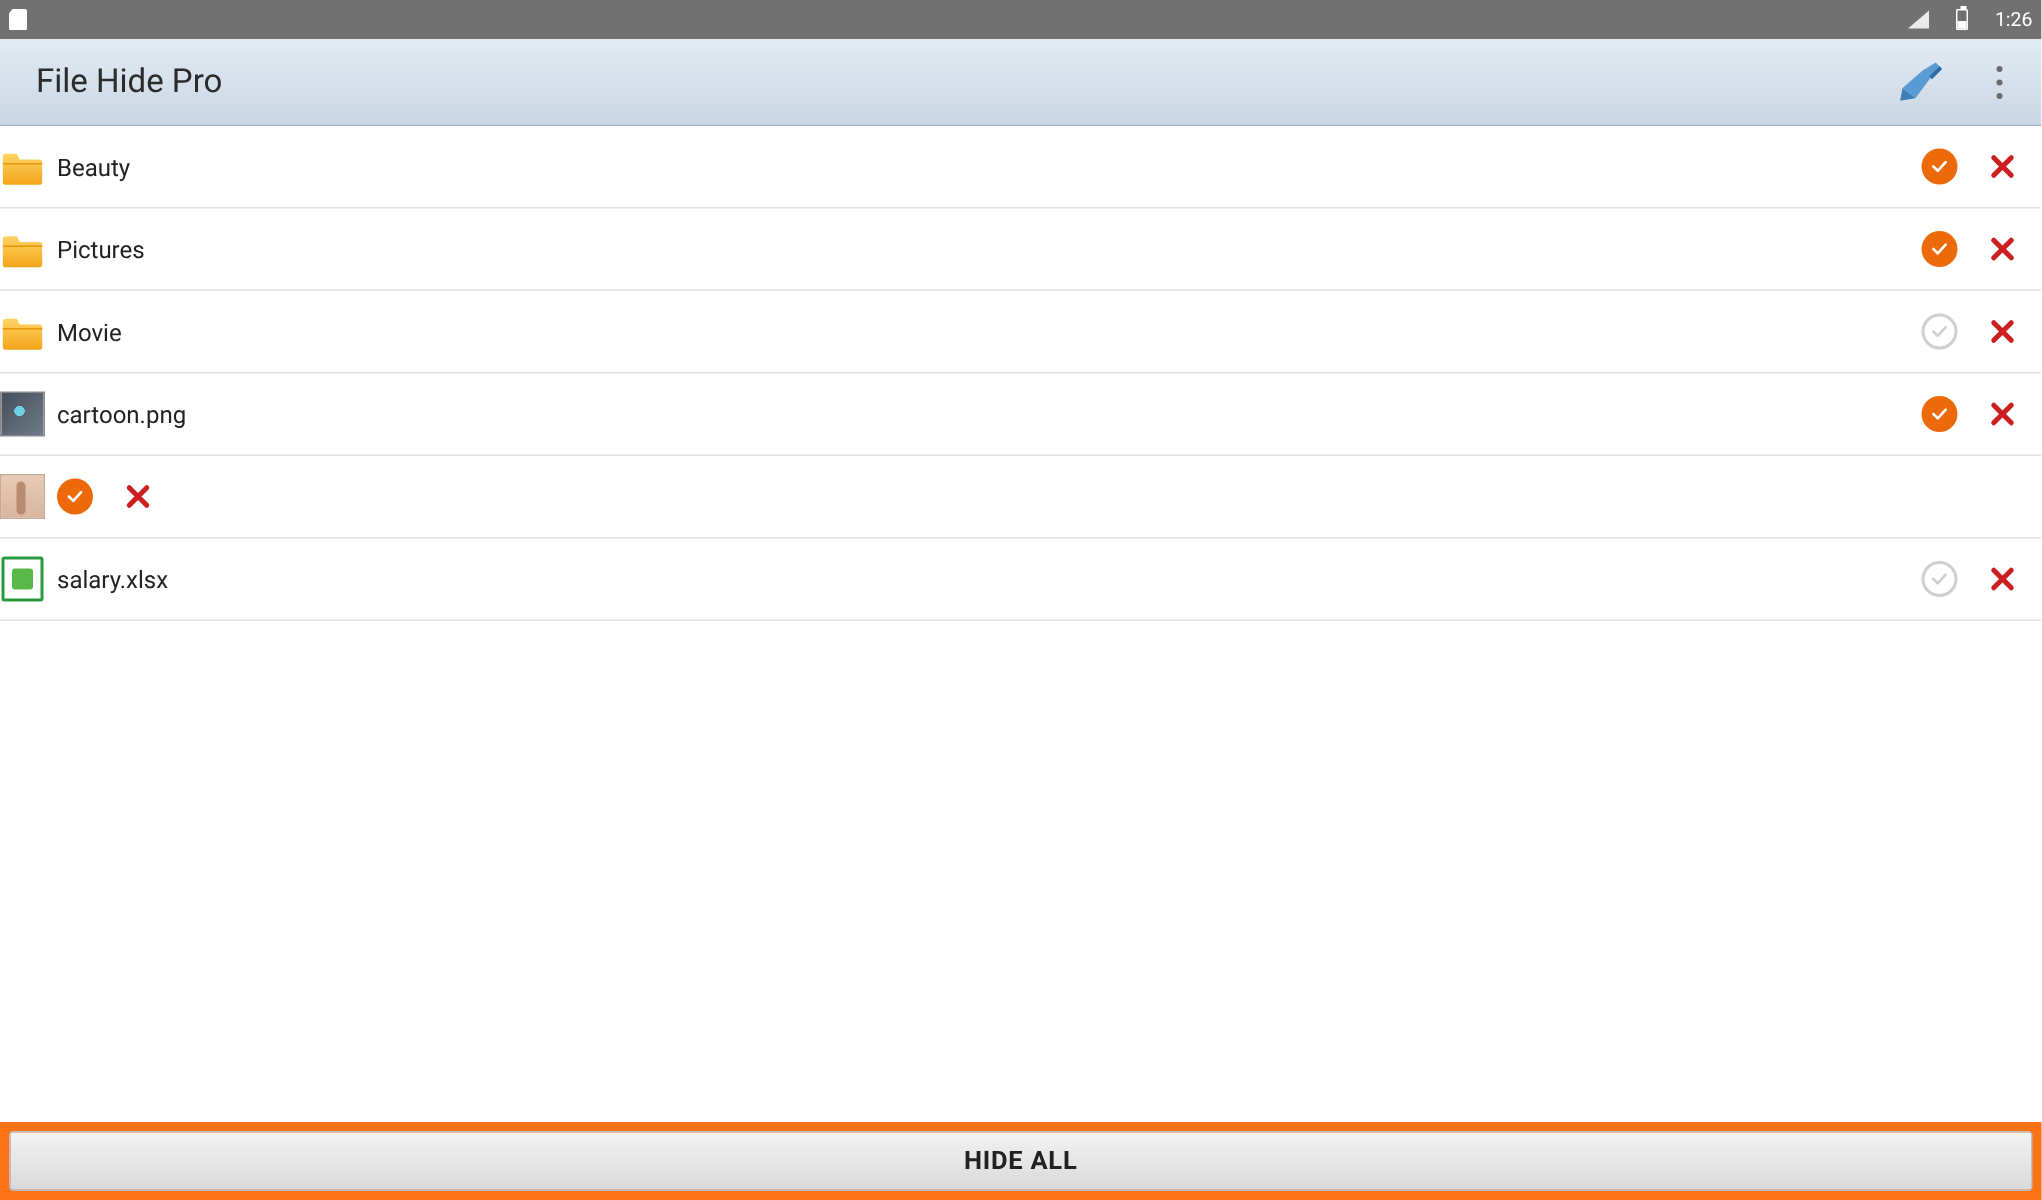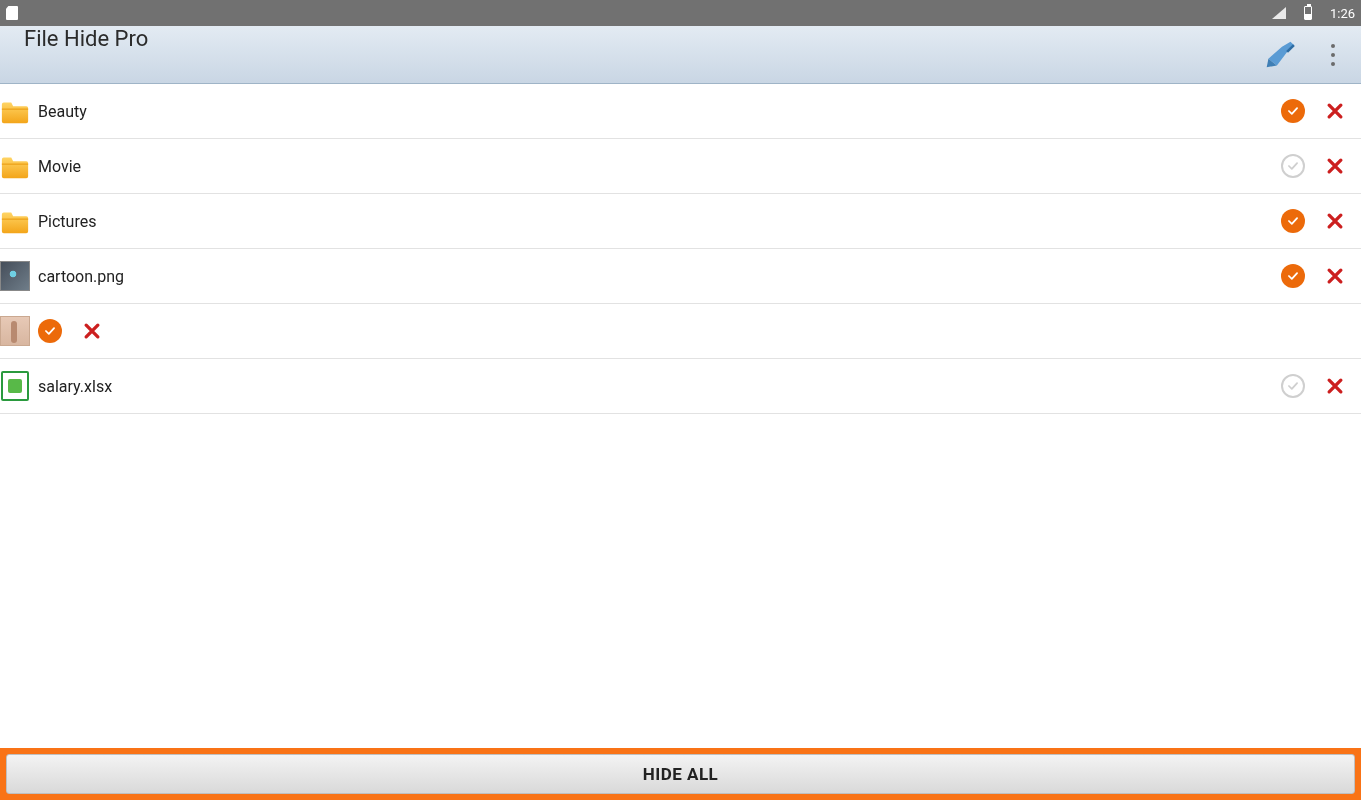--- a/index.html
+++ b/index.html
@@ -33,20 +33,21 @@
   }
   .battery-icon::before { content:""; position:absolute; top:-3px; left:2px; width:4px; height:2px; background:#fff; }
   .battery-icon::after { content:""; position:absolute; bottom:0; left:0; right:0; height:40%; background:#fff; }
   .clock { font-weight: 400; }
 
   .app-bar {
     height: 58px;
     background: linear-gradient(#e3ebf3, #c9d6e4);
     border-bottom: 1px solid #9fb4c7;
     display: flex;
+    align-items: center;
     justify-content: space-between;
     padding: 0 18px 0 24px;
   }
   .app-title { font-size: 22px; color: #2b2b2b; }
   .app-actions { display: flex; align-items: center; gap: 24px; }
   .toolbar-icon { width: 34px; height: 30px; display: inline-flex; align-items: center; justify-content: center; cursor: pointer; }
 
   .overflow-dots { display: flex; flex-direction: column; gap: 5px; align-items: center; justify-content: center; cursor: pointer; width: 20px; }
   .overflow-dots span { width: 4px; height: 4px; background: #6b6b6b; border-radius: 50%; }
 
@@ -171,25 +172,25 @@
           <path d="M2 6 L2 24 Q2 26 4 26 L28 26 Q30 26 30 24 L30 10 Q30 8 28 8 L14 8 L12 4 L4 4 Q2 4 2 6 Z" fill="url(#g)"></path>
           <defs>
             <linearGradient id="g" x1="0" y1="0" x2="0" y2="1">
               <stop offset="0" stop-color="#ffd463"></stop>
               <stop offset="1" stop-color="#f3a51a"></stop>
             </linearGradient>
           </defs>
           <path d="M2 11 L30 11" stroke="#e8960a" stroke-width="1"></path>
         </svg>
       </span>
-      <span class="name">Movie</span>
-      <span class="actions">
-        <span class="status-circle inactive">
-          <svg viewBox="0 0 24 24">
-            <path d="M5 12 L10 17 L19 7" fill="none" stroke="#cfcfcf" stroke-width="3" stroke-linecap="round" stroke-linejoin="round"></path>
+      <span class="name">Pictures</span>
+      <span class="actions">
+        <span class="status-circle active">
+          <svg viewBox="0 0 24 24">
+            <path d="M5 12 L10 17 L19 7" fill="none" stroke="#fff" stroke-width="3" stroke-linecap="round" stroke-linejoin="round"></path>
           </svg>
         </span>
         <span class="delete-x">
           <svg viewBox="0 0 24 24">
             <path d="M5 5 L19 19 M19 5 L5 19" stroke="#cc1f1f" stroke-width="4" stroke-linecap="round"></path>
           </svg>
         </span>
       </span>
     </div>
     <div class="row">
@@ -198,25 +199,25 @@
           <path d="M2 6 L2 24 Q2 26 4 26 L28 26 Q30 26 30 24 L30 10 Q30 8 28 8 L14 8 L12 4 L4 4 Q2 4 2 6 Z" fill="url(#g)"></path>
           <defs>
             <linearGradient id="g" x1="0" y1="0" x2="0" y2="1">
               <stop offset="0" stop-color="#ffd463"></stop>
               <stop offset="1" stop-color="#f3a51a"></stop>
             </linearGradient>
           </defs>
           <path d="M2 11 L30 11" stroke="#e8960a" stroke-width="1"></path>
         </svg>
       </span>
-      <span class="name">Pictures</span>
-      <span class="actions">
-        <span class="status-circle active">
-          <svg viewBox="0 0 24 24">
-            <path d="M5 12 L10 17 L19 7" fill="none" stroke="#fff" stroke-width="3" stroke-linecap="round" stroke-linejoin="round"></path>
+      <span class="name">Movie</span>
+      <span class="actions">
+        <span class="status-circle inactive">
+          <svg viewBox="0 0 24 24">
+            <path d="M5 12 L10 17 L19 7" fill="none" stroke="#cfcfcf" stroke-width="3" stroke-linecap="round" stroke-linejoin="round"></path>
           </svg>
         </span>
         <span class="delete-x">
           <svg viewBox="0 0 24 24">
             <path d="M5 5 L19 19 M19 5 L5 19" stroke="#cc1f1f" stroke-width="4" stroke-linecap="round"></path>
           </svg>
         </span>
       </span>
     </div>
     <div class="row">

